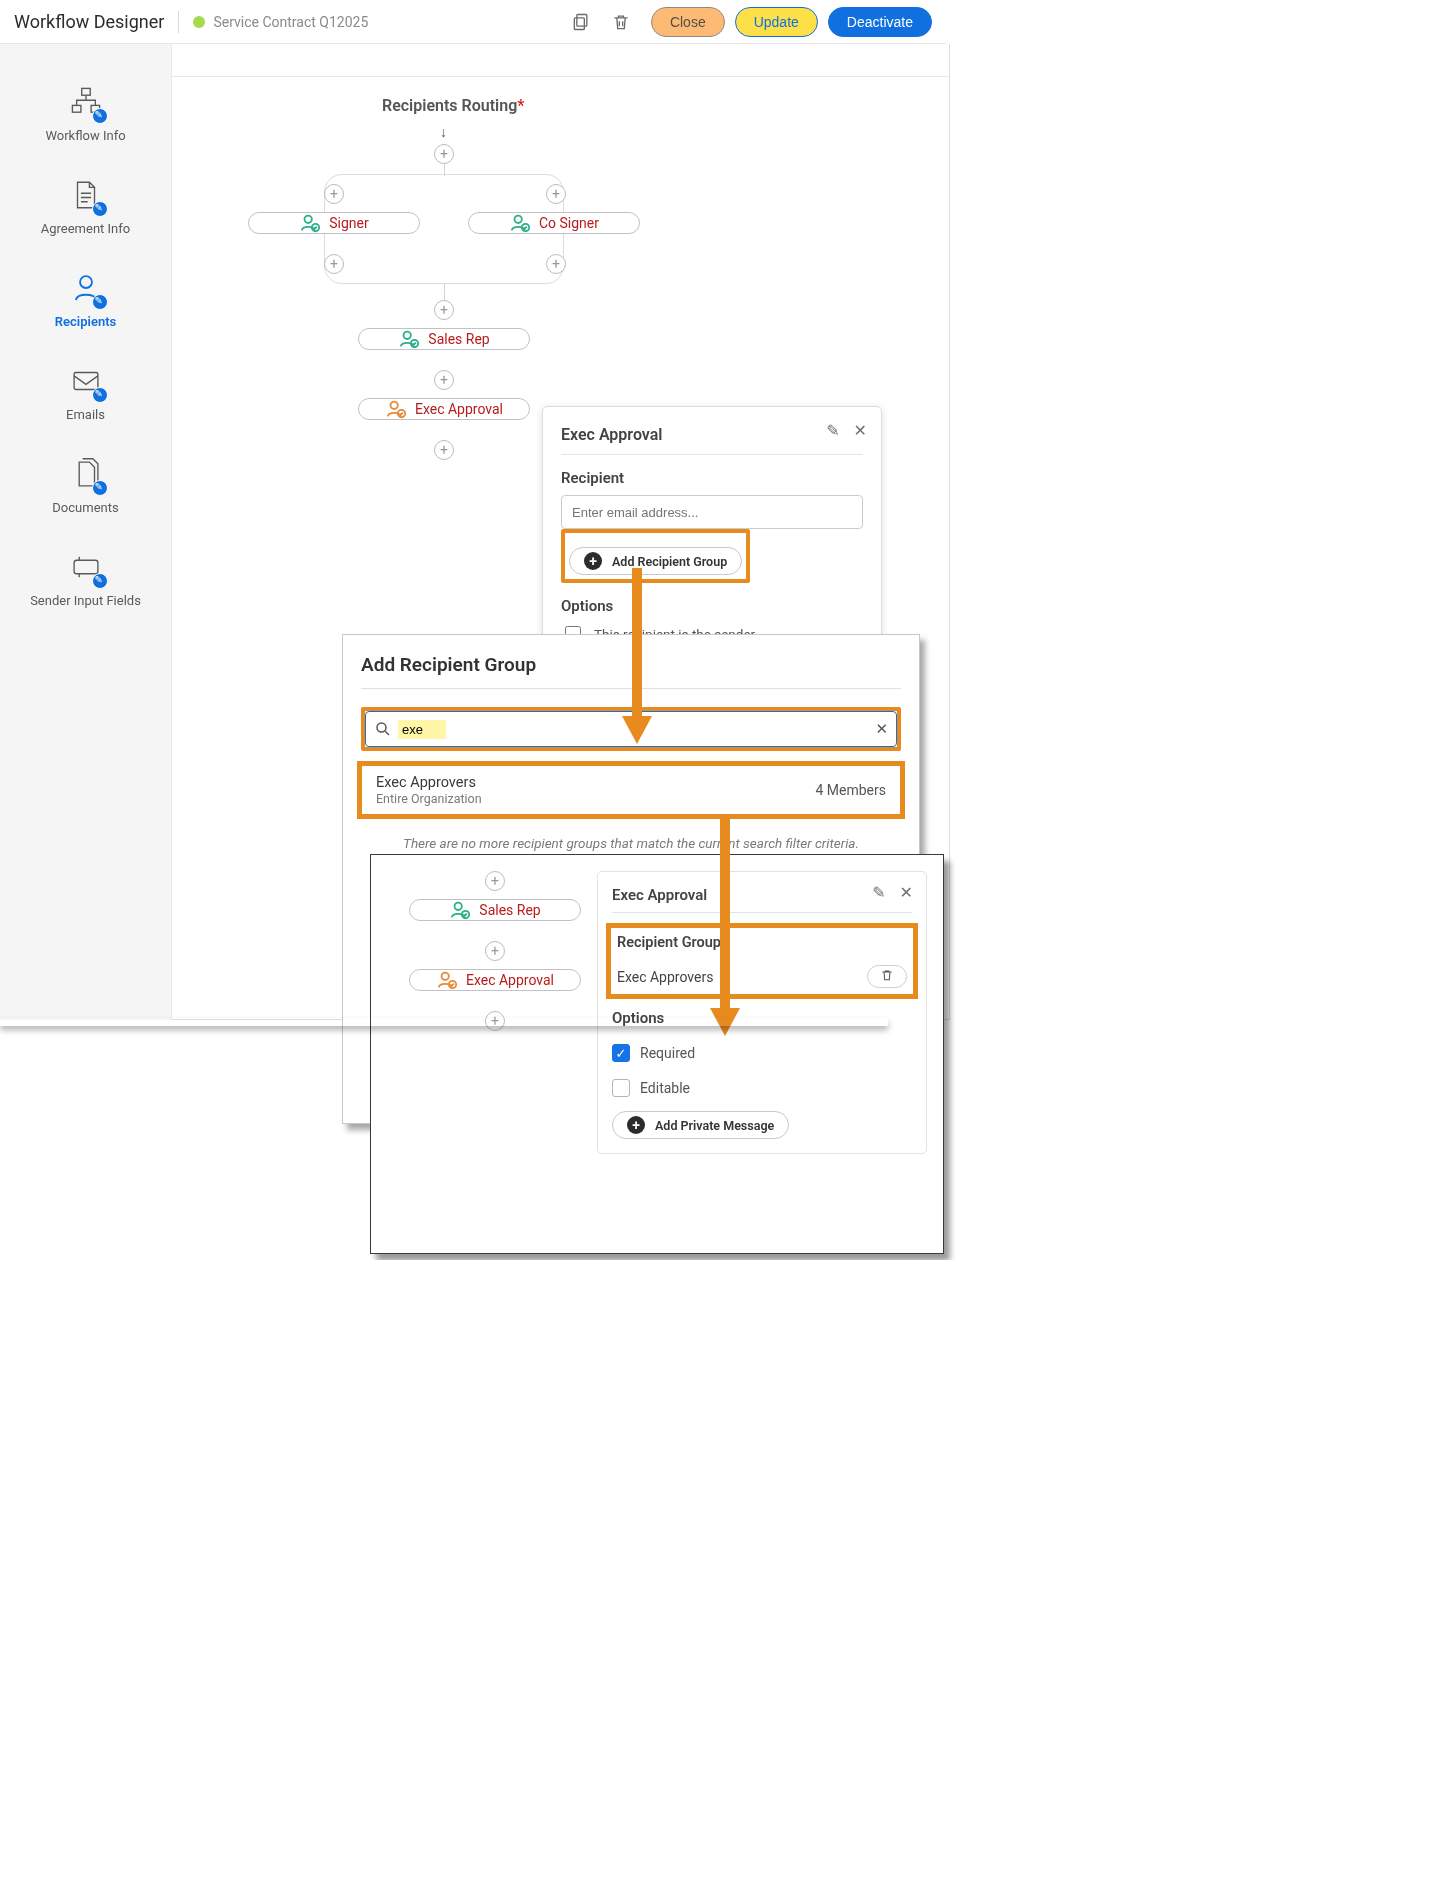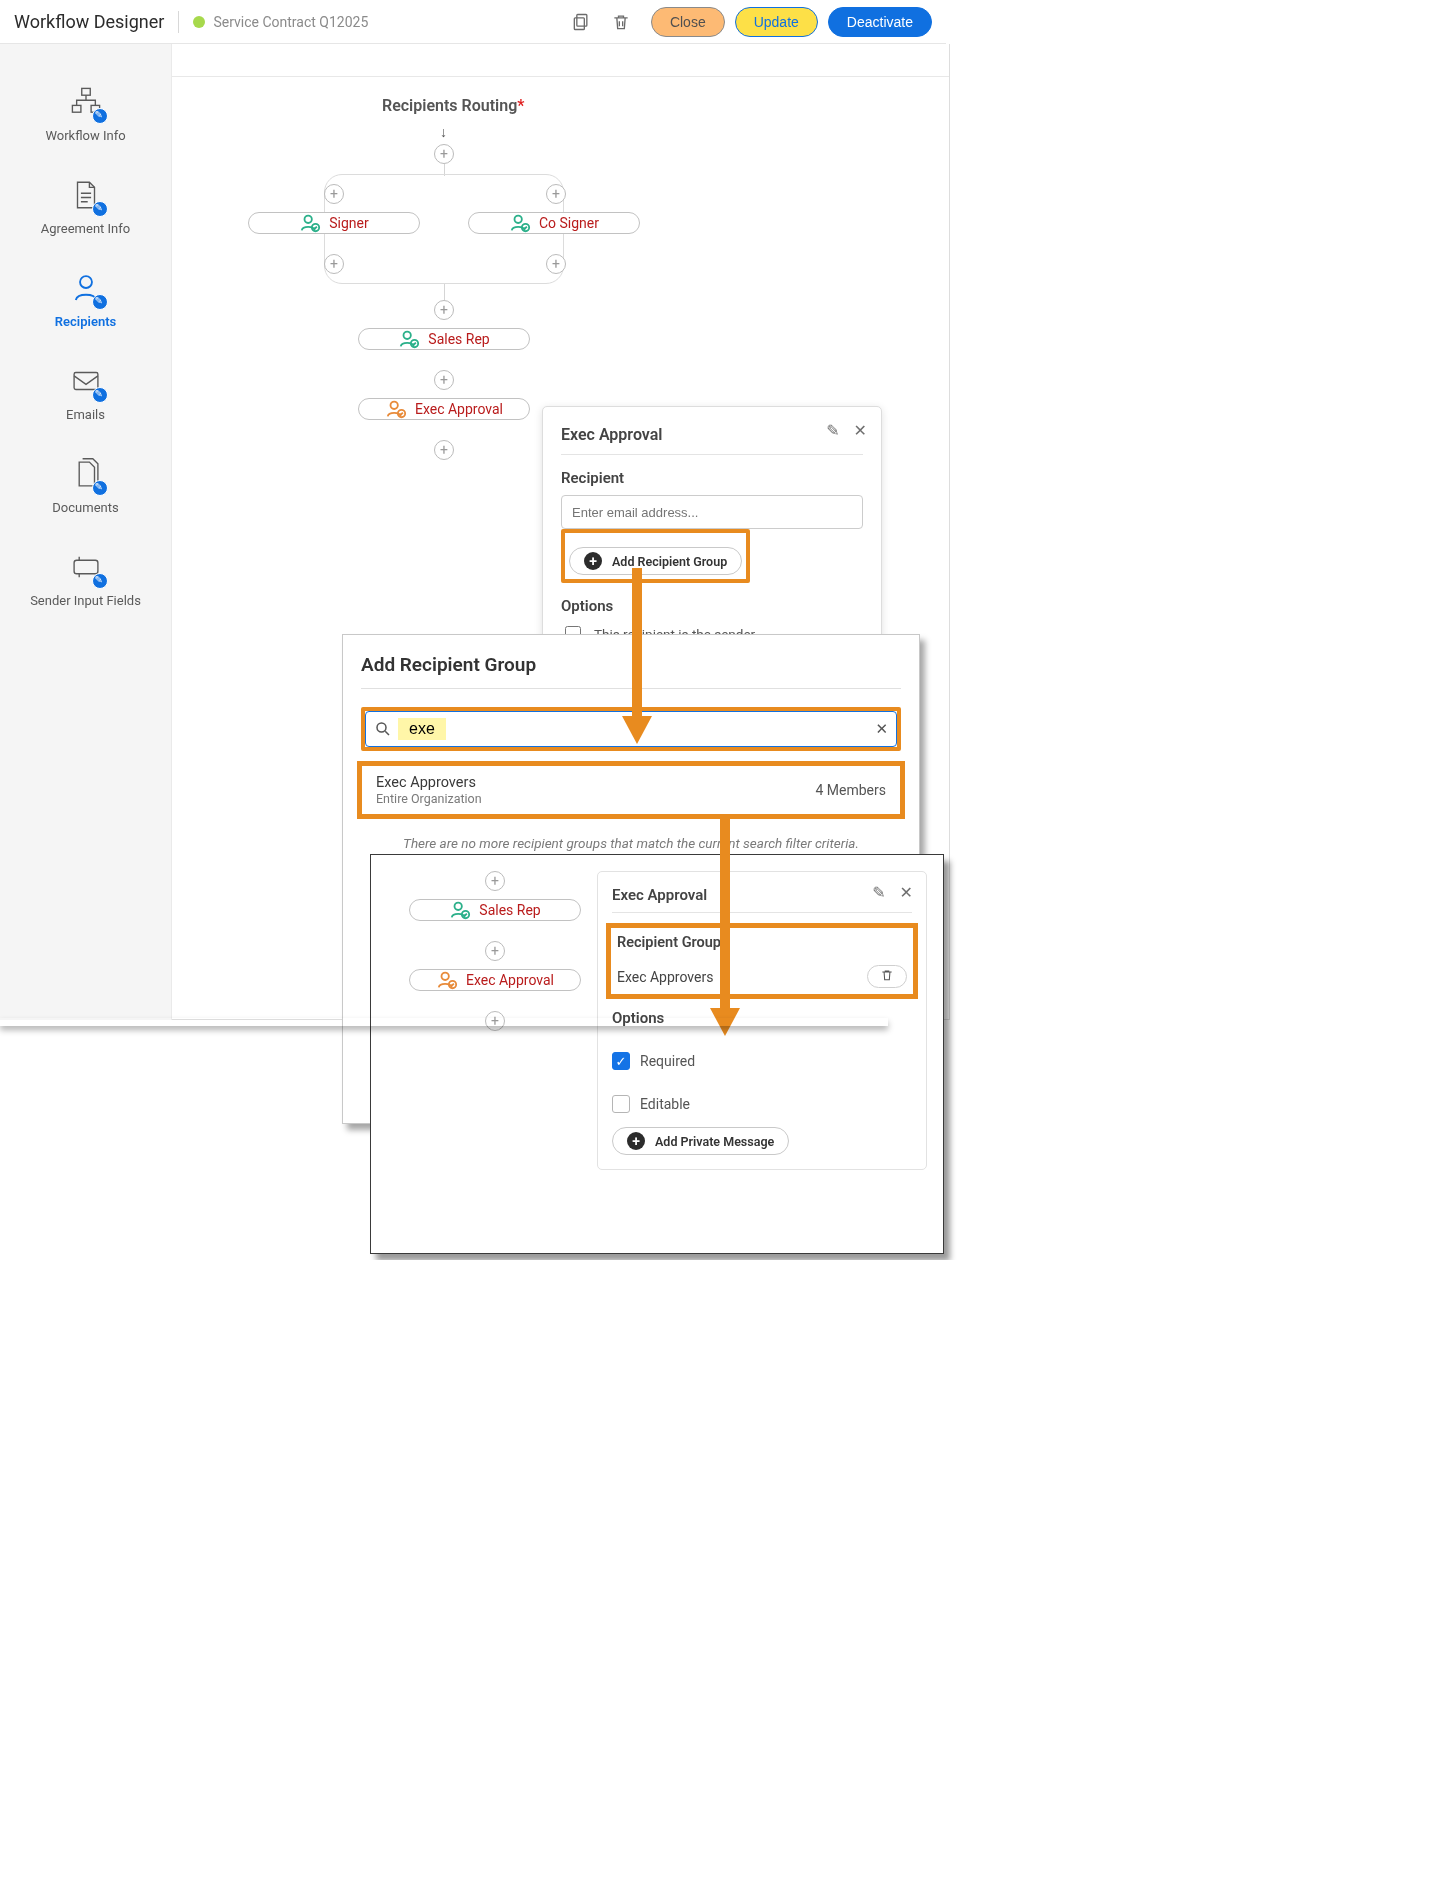--- a/index.html
+++ b/index.html
@@ -60,42 +60,42 @@
 .ck{display:flex;align-items:center;gap:10px;font-size:13.5px;color:#555;margin-top:8px}
 .ck input{width:16px;height:16px}
 
 
 .panel2{position:absolute;left:342px;top:634px;width:578px;height:490px;background:#fff;border:1px solid #c8c8c8;box-shadow:5px 6px 6px rgba(0,0,0,.35)}
 .panel2 h2{margin:0;padding:18px 18px 12px;font-size:19px;font-weight:600;color:#333}
 .panel2 .hr{height:1px;background:#e0e0e0;margin:0 18px 18px}
 .search-wrap{margin:0 18px;border:4px solid #e88b1f;border-radius:2px;padding:0}
 .search{display:flex;align-items:center;border:1.5px solid #1070e0;border-radius:4px;height:36px;padding:0 8px}
 .search .mag{width:18px;height:18px;color:#555;margin-right:6px}
-.search input{border:none;outline:none;flex:1;font-size:16px;background:#fff6a8;padding:2px 11px;max-width:48px}
+.search input{border:none;outline:none;flex:1;font-size:13px;background:#fff6a8;padding:2px 4px;max-width:48px}
 .search .clr{cursor:pointer;color:#555;font-size:15px}
 .result-row-wrap{margin:10px 14px 0;border:5px solid #e88b1f}
 .result-row{display:flex;align-items:center;justify-content:space-between;padding:8px 14px;background:#fff;cursor:pointer}
 .result-row .nm{font-size:14.5px;color:#3a3a3a}
 .result-row .sub{font-size:12.5px;color:#7a7a7a}
 .result-row .mem{font-size:14px;color:#555}
 .no-more{font-style:italic;color:#7a7a7a;font-size:13.5px;text-align:center;margin:16px 0}
 
 
 .mini-route{position:relative;height:200px;margin:0 18px}
 
 
 .panel3{position:absolute;left:370px;top:854px;width:574px;height:400px;background:#fff;border:1.5px solid #3a3a3a;box-shadow:6px 7px 6px rgba(0,0,0,.4);padding:16px}
 .panel3 .mini{position:relative;height:180px;float:left;width:210px}
 .panel3 .side{float:right;width:330px;border:1px solid #e2e2e2;border-radius:5px;padding:14px}
 .panel3 .side h3{margin:0 0 10px;font-size:15px;font-weight:600;color:#444;border-bottom:1px solid #e4e4e4;padding-bottom:8px}
 .rg-box{border:5px solid #e88b1f;padding:6px;margin:6px -6px}
 .rg-label{font-weight:600;color:#444;font-size:14.5px;margin-bottom:14px}
 .rg-row{display:flex;align-items:center;justify-content:space-between;font-size:14px;color:#444}
 .trash-chip{border:1px solid #cfcfcf;border-radius:14px;padding:2px 12px;cursor:pointer}
-.ckline{display:flex;align-items:center;gap:10px;margin-top:25px;font-size:14px;color:#555}
+.ckline{display:flex;align-items:center;gap:10px;margin-top:17px;font-size:14px;color:#555}
 .ckbox{width:18px;height:18px;border:1px solid #b5b5b5;border-radius:3px;display:flex;align-items:center;justify-content:center}
 .ckbox.checked{background:#1473e6;border-color:#1473e6}
 .ckbox.checked::after{content:"✓";color:#fff;font-size:13px}
 
 
 .flow-arrow{position:absolute;pointer-events:none}
 .page-shadow-b{position:absolute;left:0;top:1018px;width:888px;height:8px;box-shadow:0 4px 6px rgba(0,0,0,.3)}
 
 </style>
 </head>

